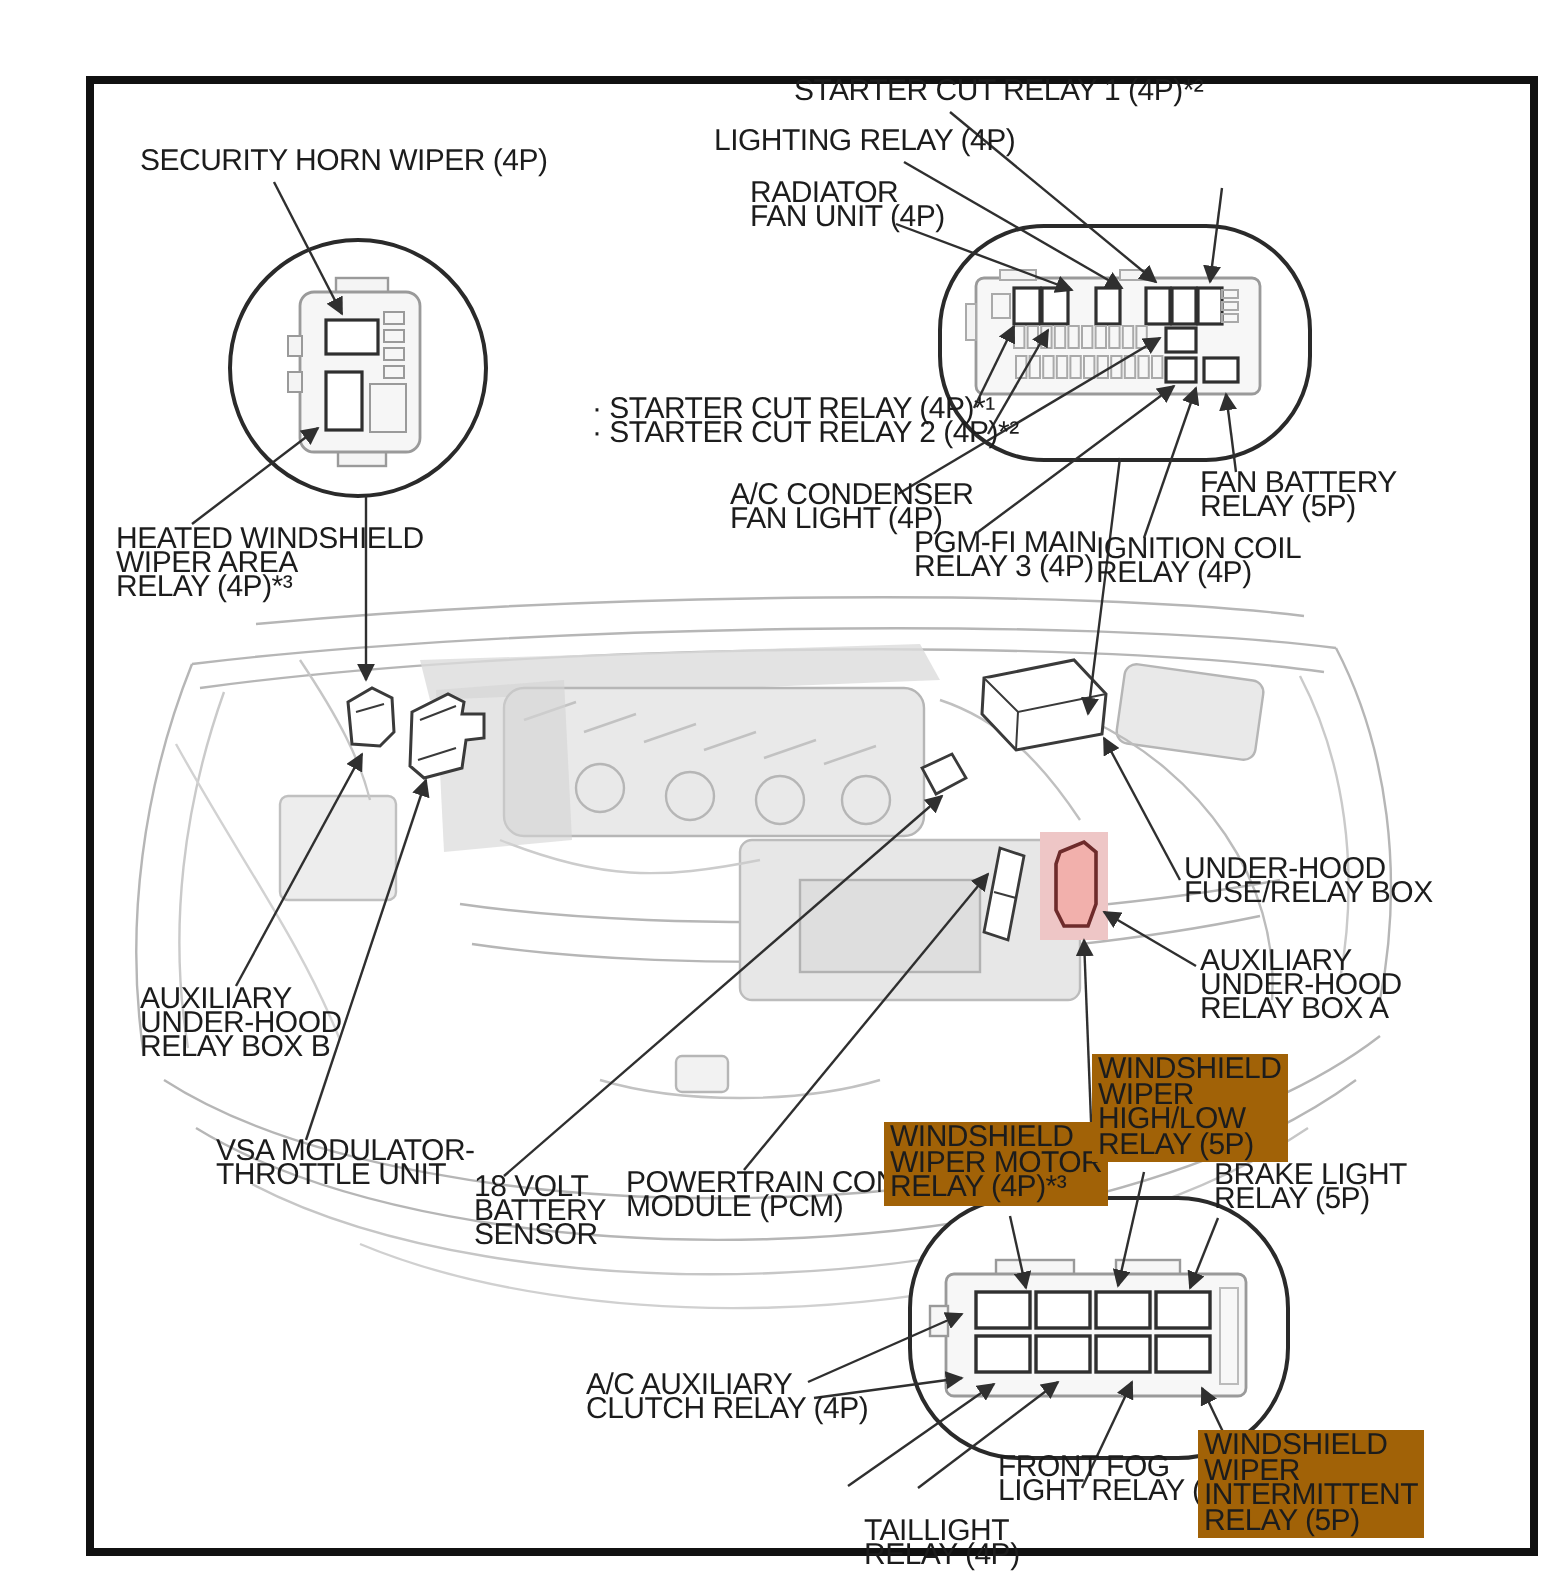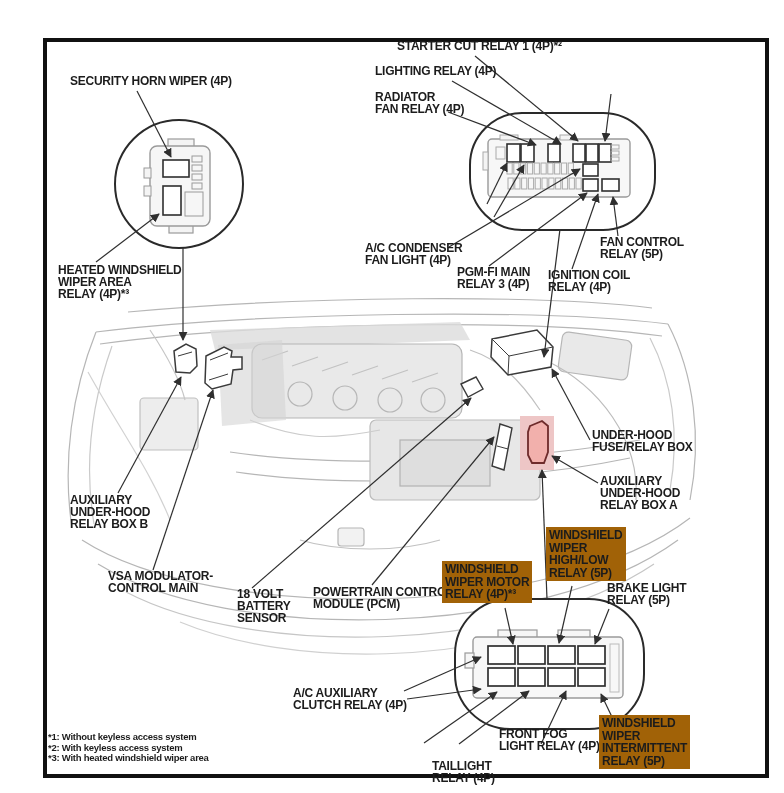--- a/index.html
+++ b/index.html
@@ -1,21 +1,21 @@
 <!DOCTYPE html>
 <html><head>
 <meta charset="utf-8">
 <style>
   html,body{margin:0;padding:0;background:#ffffff;}
   #stage{position:relative;width:784px;height:793px;background:#ffffff;overflow:hidden;
          font-family:"Liberation Sans", sans-serif;}
   #frame{position:absolute;left:43px;top:38px;width:718px;height:732px;
          border:4px solid #111111;background:#ffffff;}
   svg.art{position:absolute;left:0;top:0;width:784px;height:793px;}
-  .callout{position:absolute;font-weight:bold;font-size:12px;line-height:12px;
+  .callout{position:absolute;font-weight:normal;font-size:15px;line-height:12px;
            letter-spacing:-0.25px;color:#1c1c1c;white-space:pre-line;z-index:5;}
   .callout.hl{background:#a16207;padding:2px 3px;line-height:12.5px;}
   .footnotes{position:absolute;font-weight:bold;font-size:9.5px;line-height:10.5px;
              letter-spacing:-0.25px;color:#1c1c1c;white-space:pre-line;z-index:5;}
 </style>
 </head>
 <body>
 
 <div id="stage">
   <div id="frame"></div>
@@ -201,41 +201,43 @@
       <line x1="541" y1="744" x2="566" y2="691" marker-end="url(#ah)"></line>
       <line x1="612" y1="717" x2="601" y2="694" marker-end="url(#ah)"></line>
     </g>
   </svg>
 
   <div class="callout" style="left:70px;top:75px">SECURITY HORN WIPER (4P)</div>
   <div class="callout" style="left:58px;top:264px">HEATED WINDSHIELD
 WIPER AREA
 RELAY (4P)*³</div>
   <div class="callout" style="left:397px;top:40px">STARTER CUT RELAY 1 (4P)*²</div>
-  <div class="callout" style="left:375px;top:65px">LIGHTING RELAY (4P)</div>
+  <div class="callout" style="left:357px;top:65px">LIGHTING RELAY (4P)</div>
   <div class="callout" style="left:375px;top:91px">RADIATOR
-FAN RELAY (4P)</div>
+FAN UNIT (4P)</div>
+  <div class="callout" style="left:296px;top:199px">· STARTER CUT RELAY (4P)*¹
+· STARTER CUT RELAY 2 (4P)*²</div>
   <div class="callout" style="left:365px;top:242px">A/C CONDENSER
 FAN LIGHT (4P)</div>
   <div class="callout" style="left:457px;top:266px">PGM-FI MAIN
 RELAY 3 (4P)</div>
   <div class="callout" style="left:548px;top:269px">IGNITION COIL
 RELAY (4P)</div>
-  <div class="callout" style="left:600px;top:236px">FAN CONTROL
+  <div class="callout" style="left:600px;top:236px">FAN BATTERY
 RELAY (5P)</div>
   <div class="callout" style="left:592px;top:429px">UNDER-HOOD
 FUSE/RELAY BOX</div>
   <div class="callout" style="left:600px;top:475px">AUXILIARY
 UNDER-HOOD
 RELAY BOX A</div>
   <div class="callout" style="left:70px;top:494px">AUXILIARY
 UNDER-HOOD
 RELAY BOX B</div>
   <div class="callout" style="left:108px;top:570px">VSA MODULATOR-
-CONTROL MAIN</div>
+THROTTLE UNIT</div>
   <div class="callout" style="left:237px;top:588px">18 VOLT
 BATTERY
 SENSOR</div>
   <div class="callout" style="left:313px;top:586px">POWERTRAIN CONTROL
 MODULE (PCM)</div>
   <div class="callout hl" style="left:442px;top:561px">WINDSHIELD
 WIPER MOTOR
 RELAY (4P)*³</div>
   <div class="callout hl" style="left:546px;top:527px">WINDSHIELD
 WIPER
@@ -247,16 +249,13 @@
 CLUTCH RELAY (4P)</div>
   <div class="callout" style="left:432px;top:760px">TAILLIGHT
 RELAY (4P)</div>
   <div class="callout" style="left:499px;top:728px">FRONT FOG
 LIGHT RELAY (4P)</div>
   <div class="callout hl" style="left:599px;top:715px">WINDSHIELD
 WIPER
 INTERMITTENT
 RELAY (5P)</div>
 
-  <div class="footnotes" style="left:48px;top:732px">*1: Without keyless access system
-*2: With keyless access system
-*3: With heated windshield wiper area</div>
 </div>
 
 </body></html>

